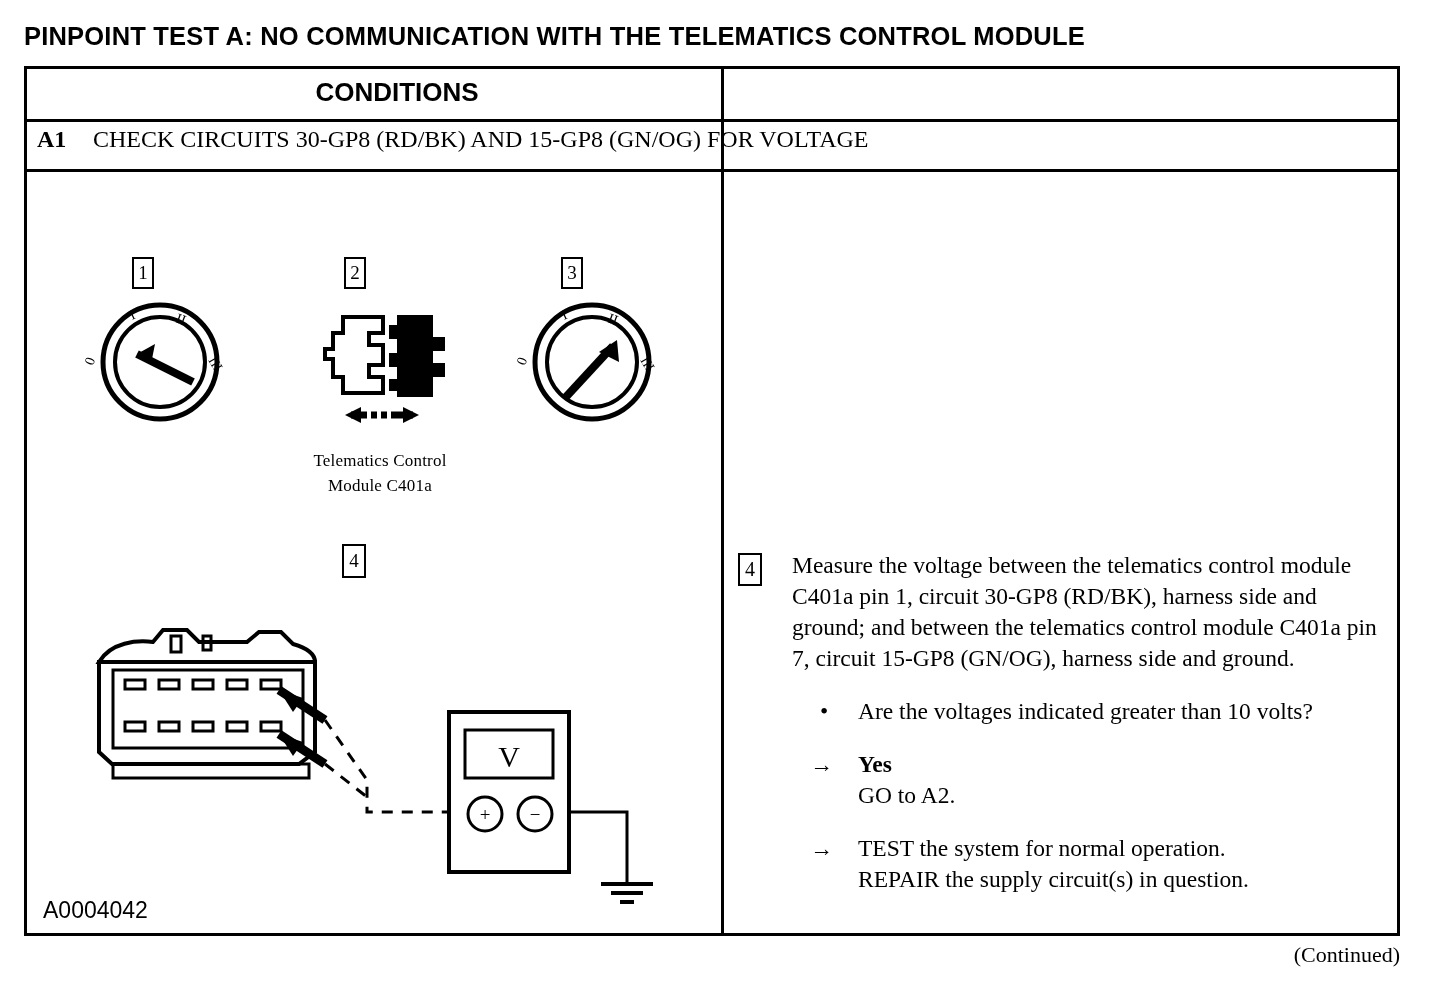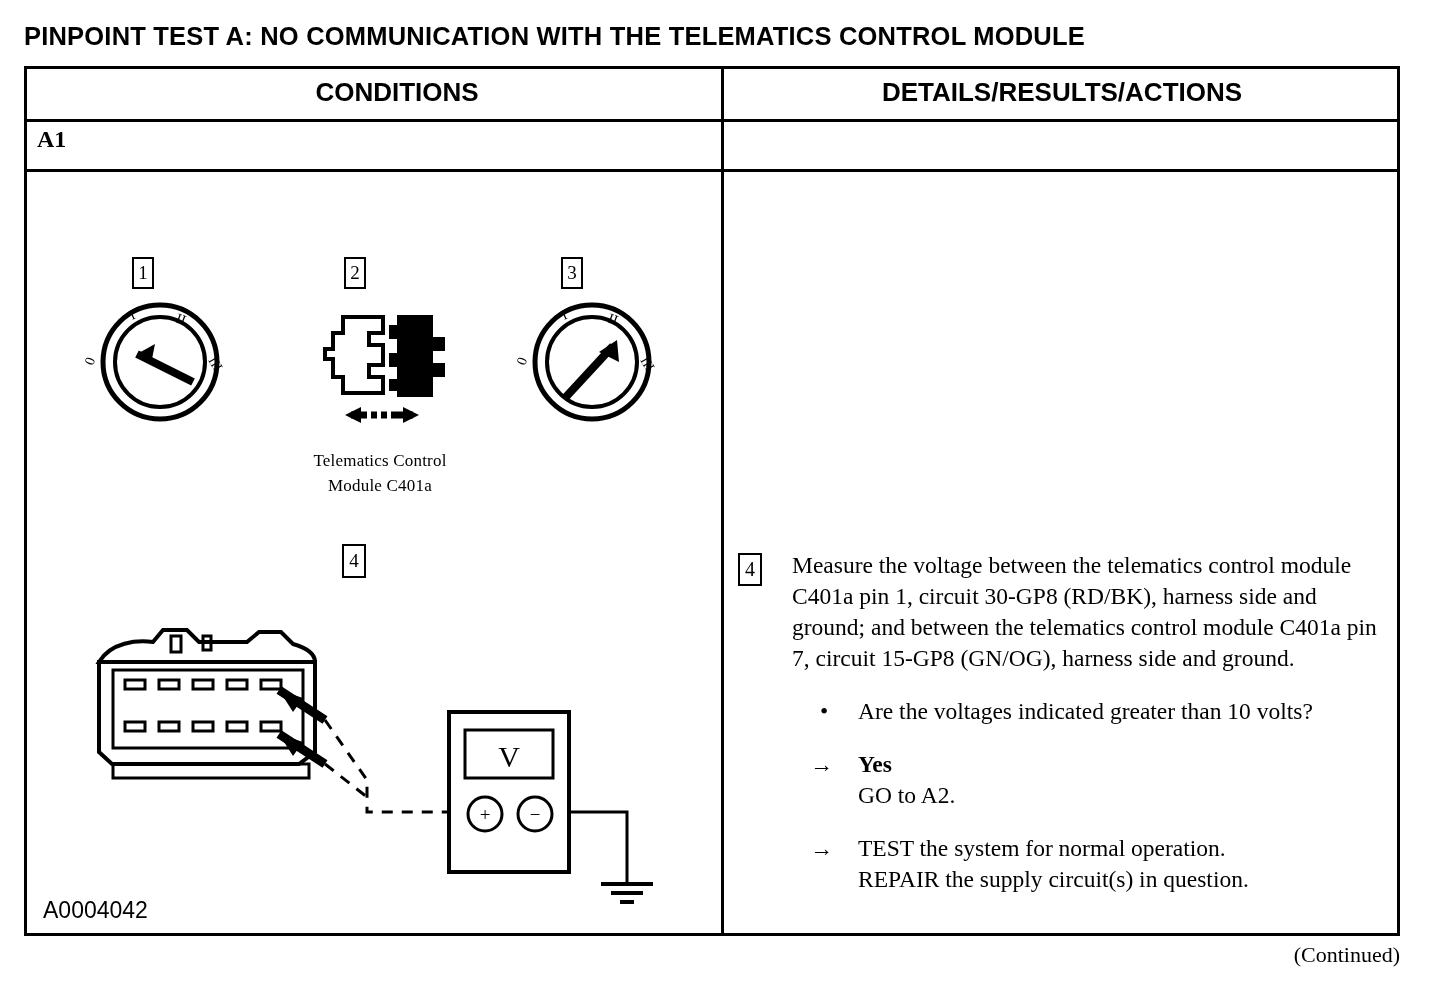--- a/index.html
+++ b/index.html
@@ -202,23 +202,23 @@
 
   <div class="doc-title">PINPOINT TEST A: NO COMMUNICATION WITH THE TELEMATICS CONTROL MODULE</div>
 
   <div class="table-frame">
 
     <div class="header-rule"></div>
     <div class="step-rule"></div>
     <div class="col-divider"></div>
 
     <div class="col-head left">CONDITIONS</div>
-    <div class="col-head right">DETAILS/RESULTS/ACTIONS</div>
 
     <div class="step-id">A1</div>
+    <div class="step-text">CHECK CIRCUITS 30-GP8 (RD/BK) AND 15-GP8 (GN/OG) FOR VOLTAGE</div>
 
     <div class="left-pane">
 
       <div class="callout" style="left:105px; top:85px;">1</div>
       <div class="callout" style="left:317px; top:85px;">2</div>
       <div class="callout" style="left:534px; top:85px;">3</div>
 
       <div style="position:absolute; left:48px; top:130px;">
         <svg width="170" height="120" viewBox="0 0 170 120">
           <circle cx="85" cy="60" r="57" fill="none" stroke="#000" stroke-width="5"></circle>

